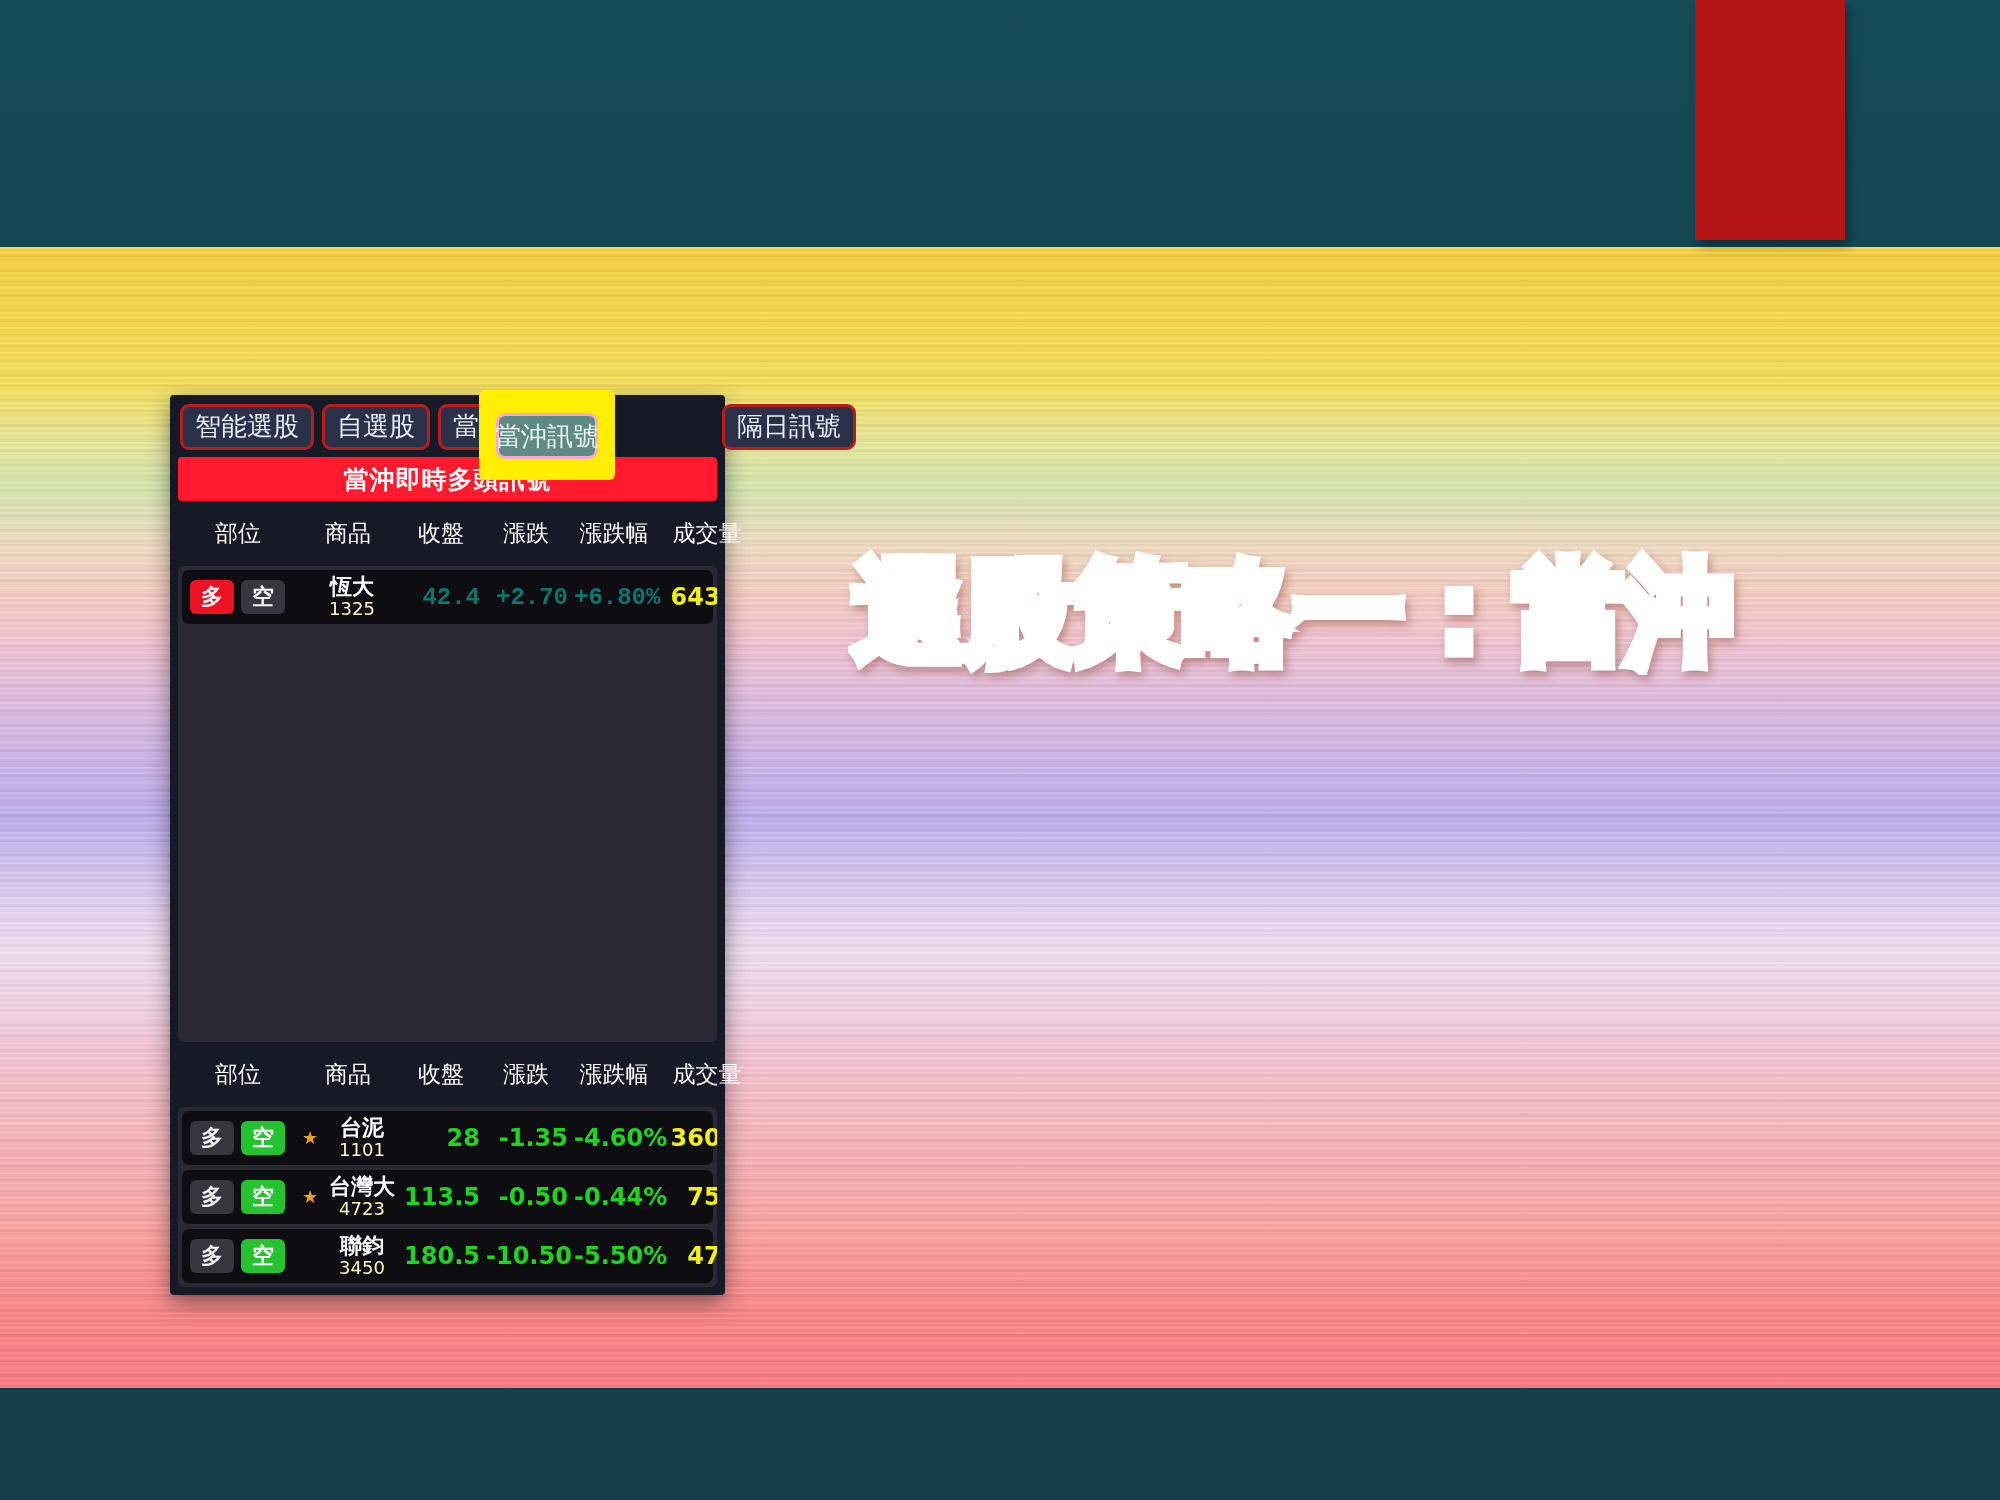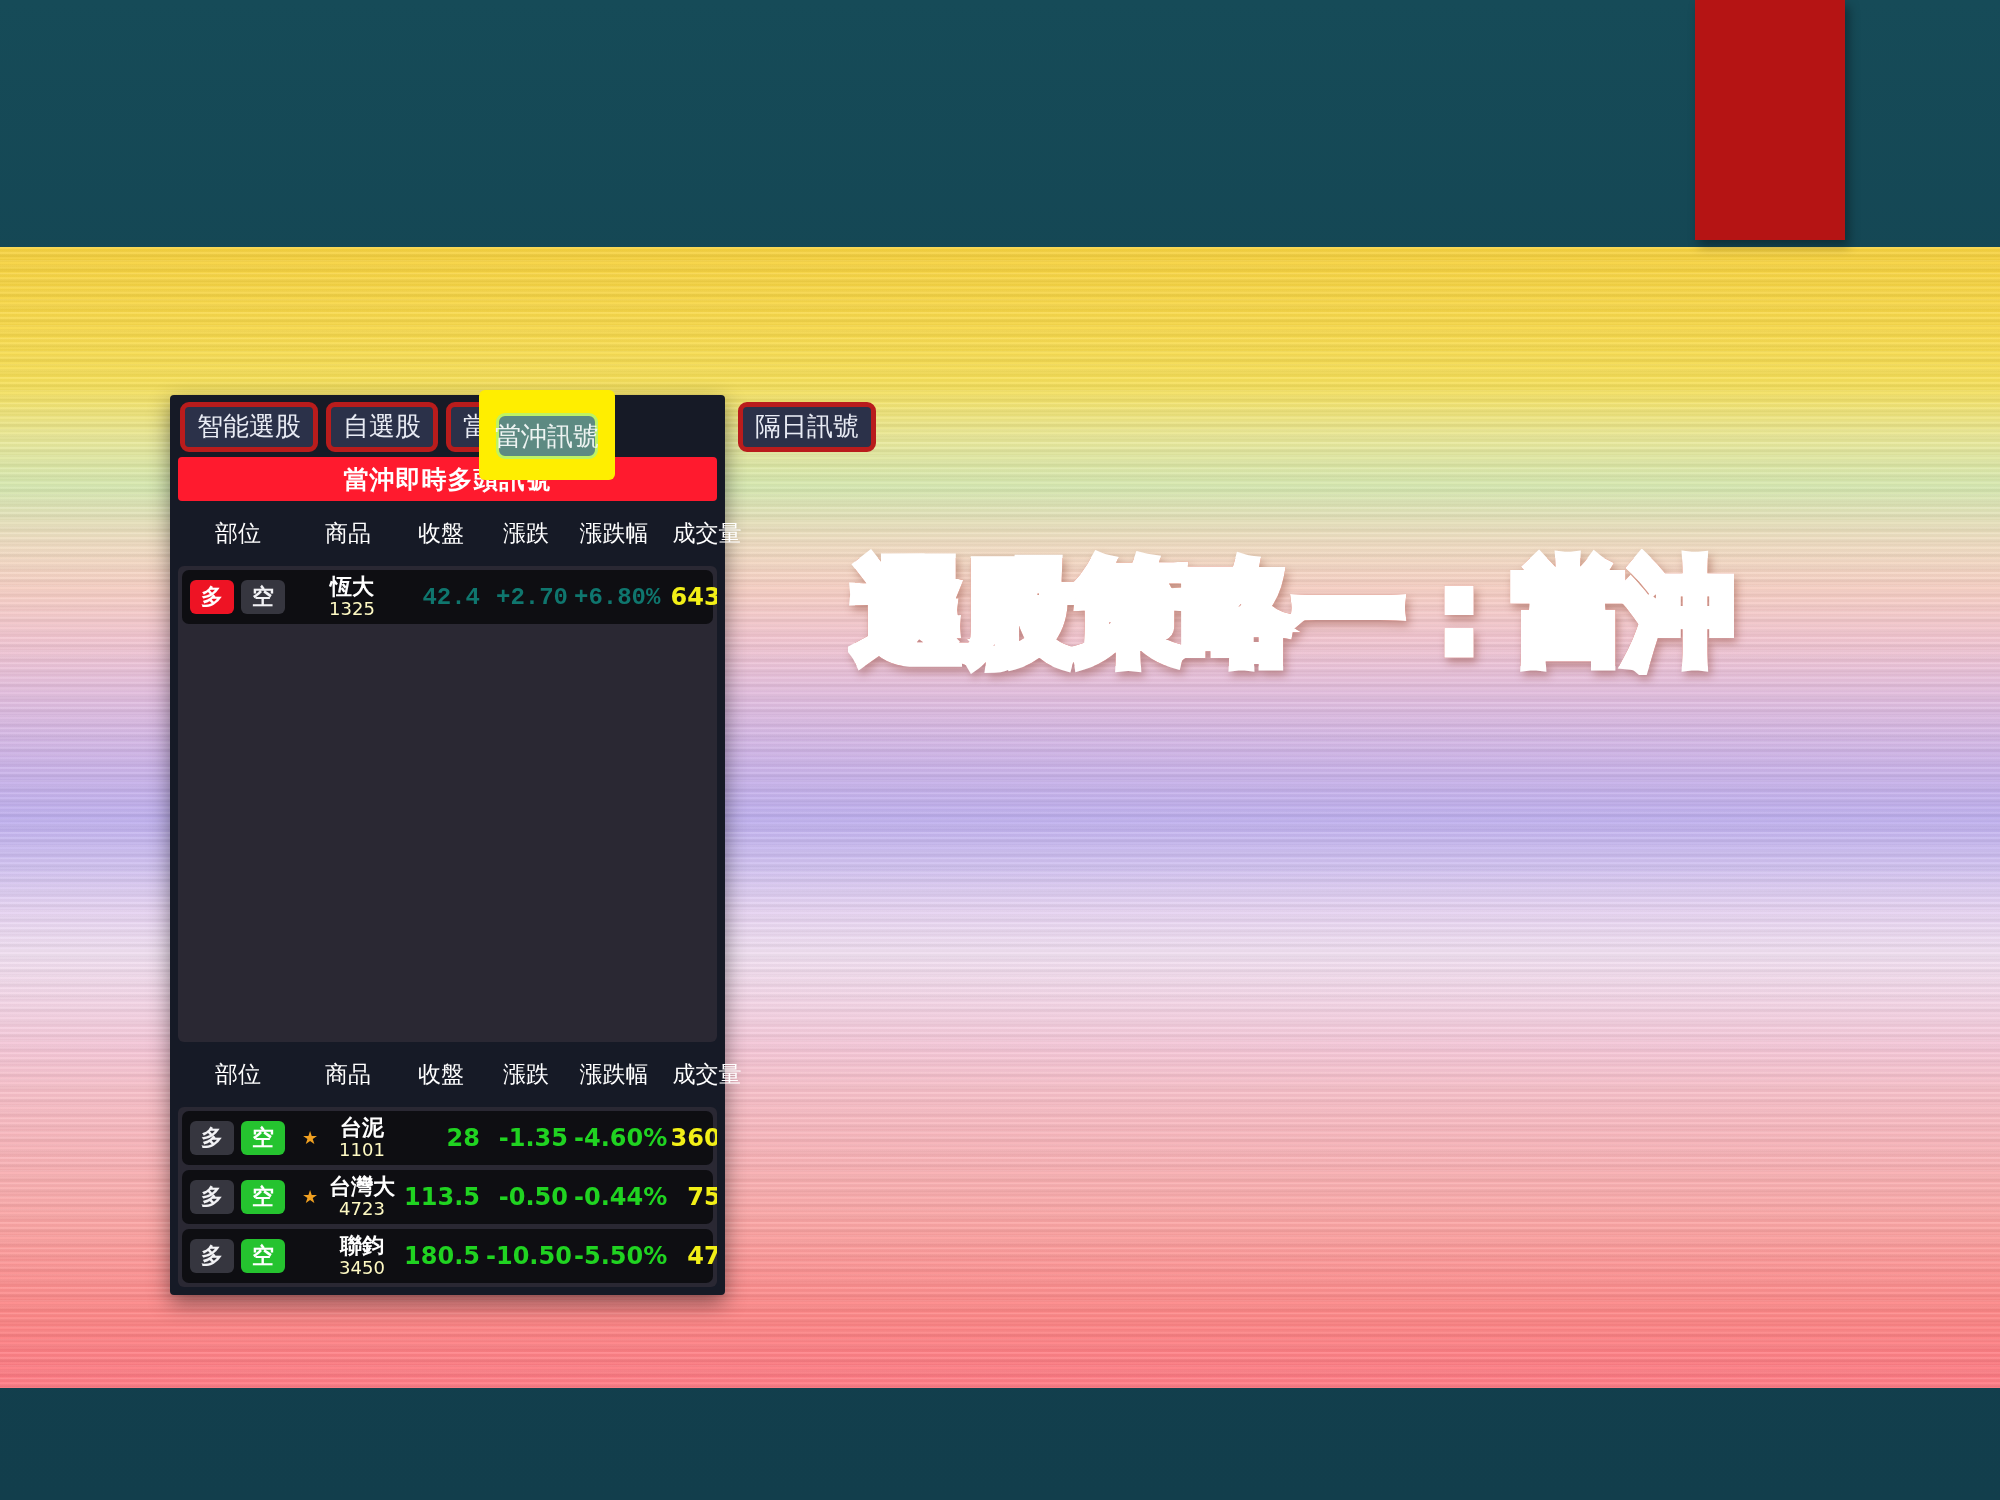--- a/index.html
+++ b/index.html
@@ -138,21 +138,21 @@
     display: flex;
     gap: 8px;
     align-items: center;
     height: 52px;
     flex: 0 0 auto;
     position: relative;
     padding-left: 2px;
   }
   .tab {
     background: #2b3149;
-    border: 5px solid #b91c1c;
+    border: 3px solid #b91c1c;
     border-radius: 9px;
     color: #e9ecf5;
     font-size: 26px;
     font-family: "DejaVu Sans", "Liberation Sans", sans-serif;
     padding: 6px 12px 8px 12px;
     white-space: nowrap;
     line-height: 1;
     cursor: pointer;
   }
   
@@ -166,21 +166,21 @@
     border-radius: 6px;
     z-index: 8;
   }
   .tab-active {
     position: absolute;
     left: 496px;
     top: 413px;
     width: 102px;
     height: 46px;
     background: #5d8a82;
-    border: 3px solid #bef264;
+    border: 3px solid #f9a8d4;
     border-radius: 9px;
     color: #eef4f2;
     font-size: 26px;
     font-family: "DejaVu Sans", "Liberation Sans", sans-serif;
     display: flex;
     align-items: center;
     justify-content: center;
     white-space: nowrap;
     line-height: 1;
     z-index: 9;

